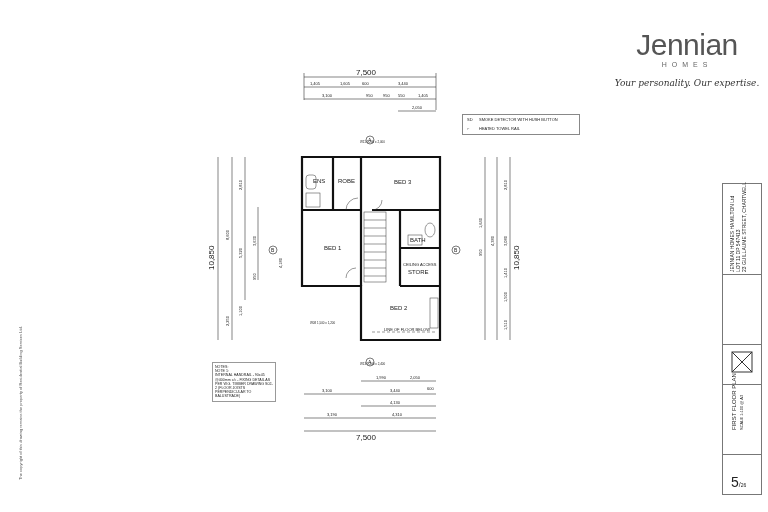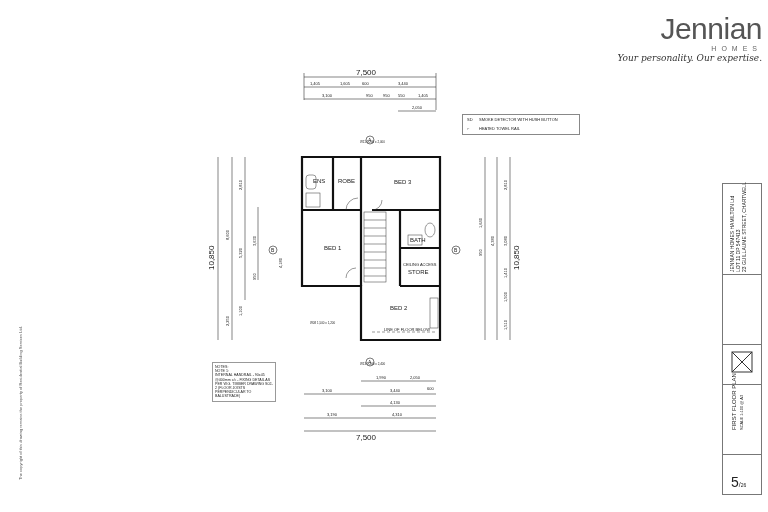--- a/index.html
+++ b/index.html
@@ -1,21 +1,21 @@
 <!DOCTYPE html>
 <html><head>
 <meta charset="utf-8">
 <style>
   html,body{margin:0;padding:0;background:#fff;}
   body{width:768px;height:512px;position:relative;overflow:hidden;font-family:"Liberation Sans",sans-serif;color:#222;}
   .abs{position:absolute;}
-  .logo{left:612px;top:14px;width:150px;text-align:right;}
+  .logo{left:612px;top:30px;width:150px;text-align:center;}
   .logo .brand{font-size:30px;color:#555;letter-spacing:-0.5px;line-height:30px;}
   .logo .sub{font-size:7px;letter-spacing:5px;color:#666;margin-top:1px;}
-  .logo .tag{font-size:9px;font-style:italic;color:#333;margin-top:1px;font-family:"DejaVu Serif",serif;}
+  .logo .tag{font-size:9px;font-style:italic;color:#333;margin-top:10px;font-family:"DejaVu Serif",serif;}
   svg text{font-family:"Liberation Sans",sans-serif;fill:#222;}
   .legend{left:462px;top:114px;width:116px;height:19px;border:1px solid #888;font-size:4px;}
   .legend div{height:9px;line-height:9px;padding-left:4px;}
   .legend .sym{display:inline-block;width:12px;}
   .notes{left:212px;top:362px;width:64px;height:40px;border:1px solid #999;font-size:3.6px;line-height:4.2px;padding:2px;box-sizing:border-box;}
   .titleblock{left:722px;top:183px;width:38px;height:310px;border:1px solid #777;}
   .tb-sec{position:absolute;left:0;width:38px;border-bottom:1px solid #777;}
   .vert{position:absolute;transform:rotate(-90deg);transform-origin:left top;white-space:nowrap;}
   .copyright{left:18px;top:480px;font-size:4px;color:#555;}
   .sheet{position:absolute;left:8px;bottom:4px;font-size:14px;}

